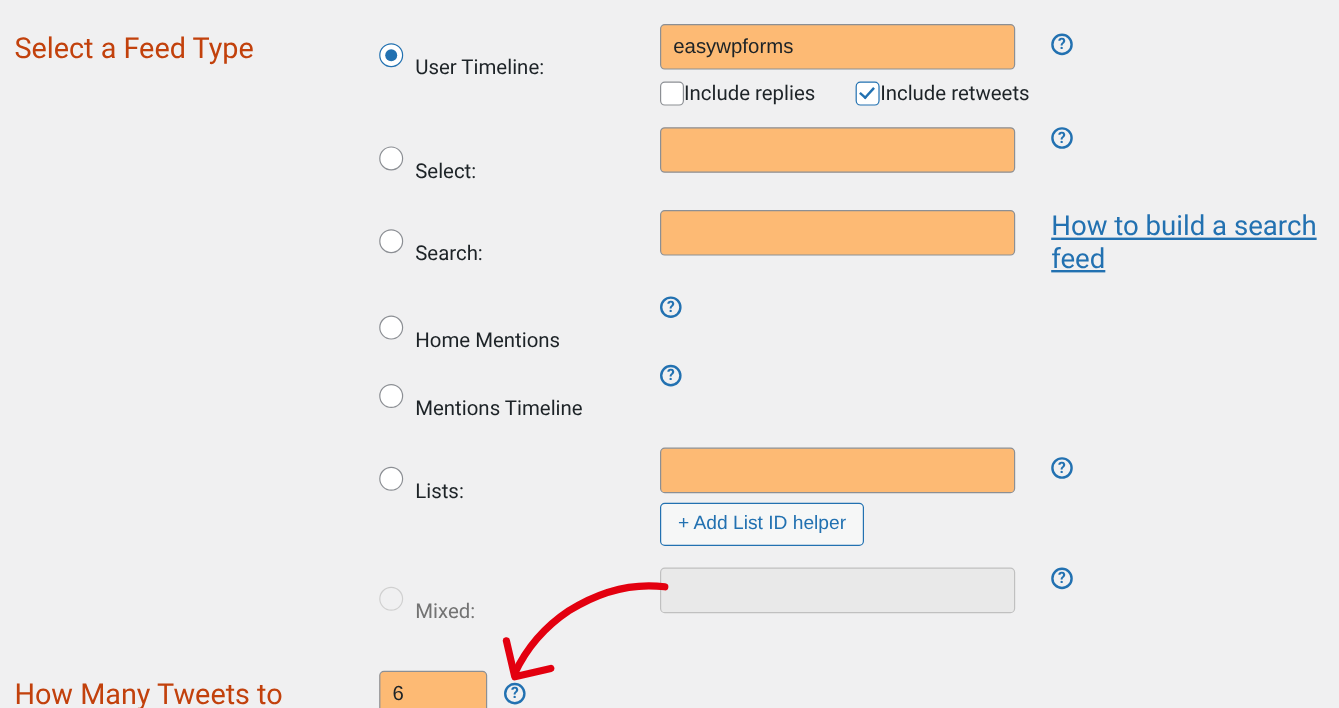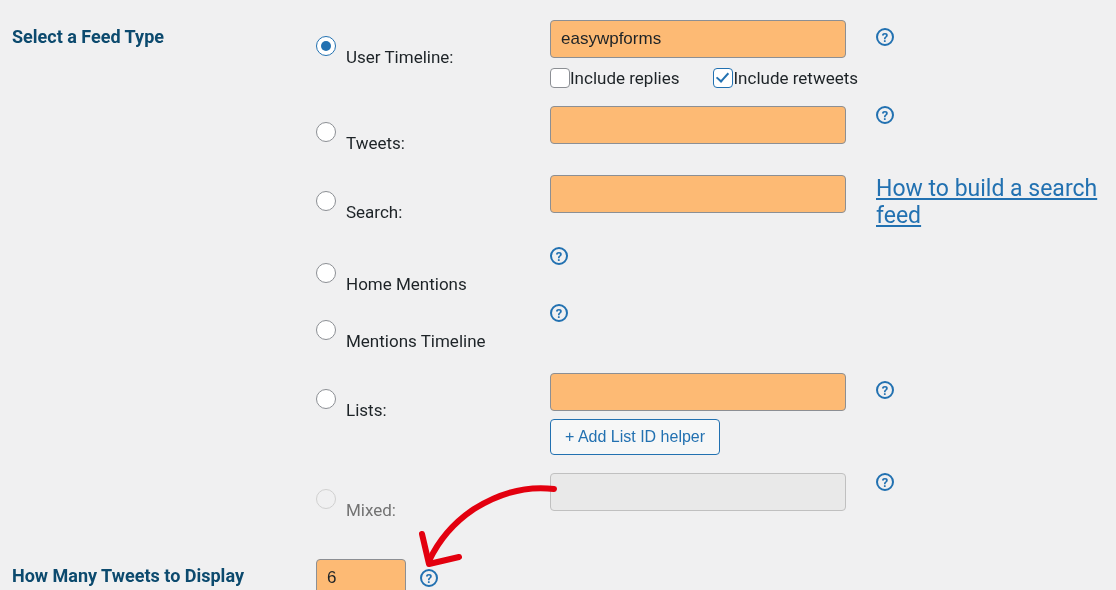--- a/index.html
+++ b/index.html
@@ -10,23 +10,23 @@
       font-size: 17px;
       color: #1d2327;
       width: 1116px;
     }
     .form-row {
       display: flex;
       align-items: flex-start;
     }
     .section-label {
       width: 304px;
-      font-weight: 700;
-      font-size: 18px;
-      color: #0c4a6e;
+      font-weight: 400;
+      font-size: 24px;
+      color: #c2410c;
       padding-top: 6px;
     }
     .options-col {
       flex: 0 0 234px;
     }
     .controls-col {
       flex: 0 0 310px;
     }
     .help-col {
       padding-left: 16px;
@@ -207,21 +207,21 @@
       </div>
       <div class="help-col" style="padding-top:8px">
         <span class="help-icon">?</span>
       </div>
     </div>
 
     <div class="radio-block">
       <div class="options-col">
         <div class="radio-row">
           <input type="radio" name="feedtype" style="">
-          <span class="radio-label">Tweets:</span>
+          <span class="radio-label">Select:</span>
         </div>
       </div>
       <div class="controls-col">
         <input type="text" style="">
       </div>
       <div class="help-col">
         <span class="help-icon">?</span>
       </div>
     </div>
 

